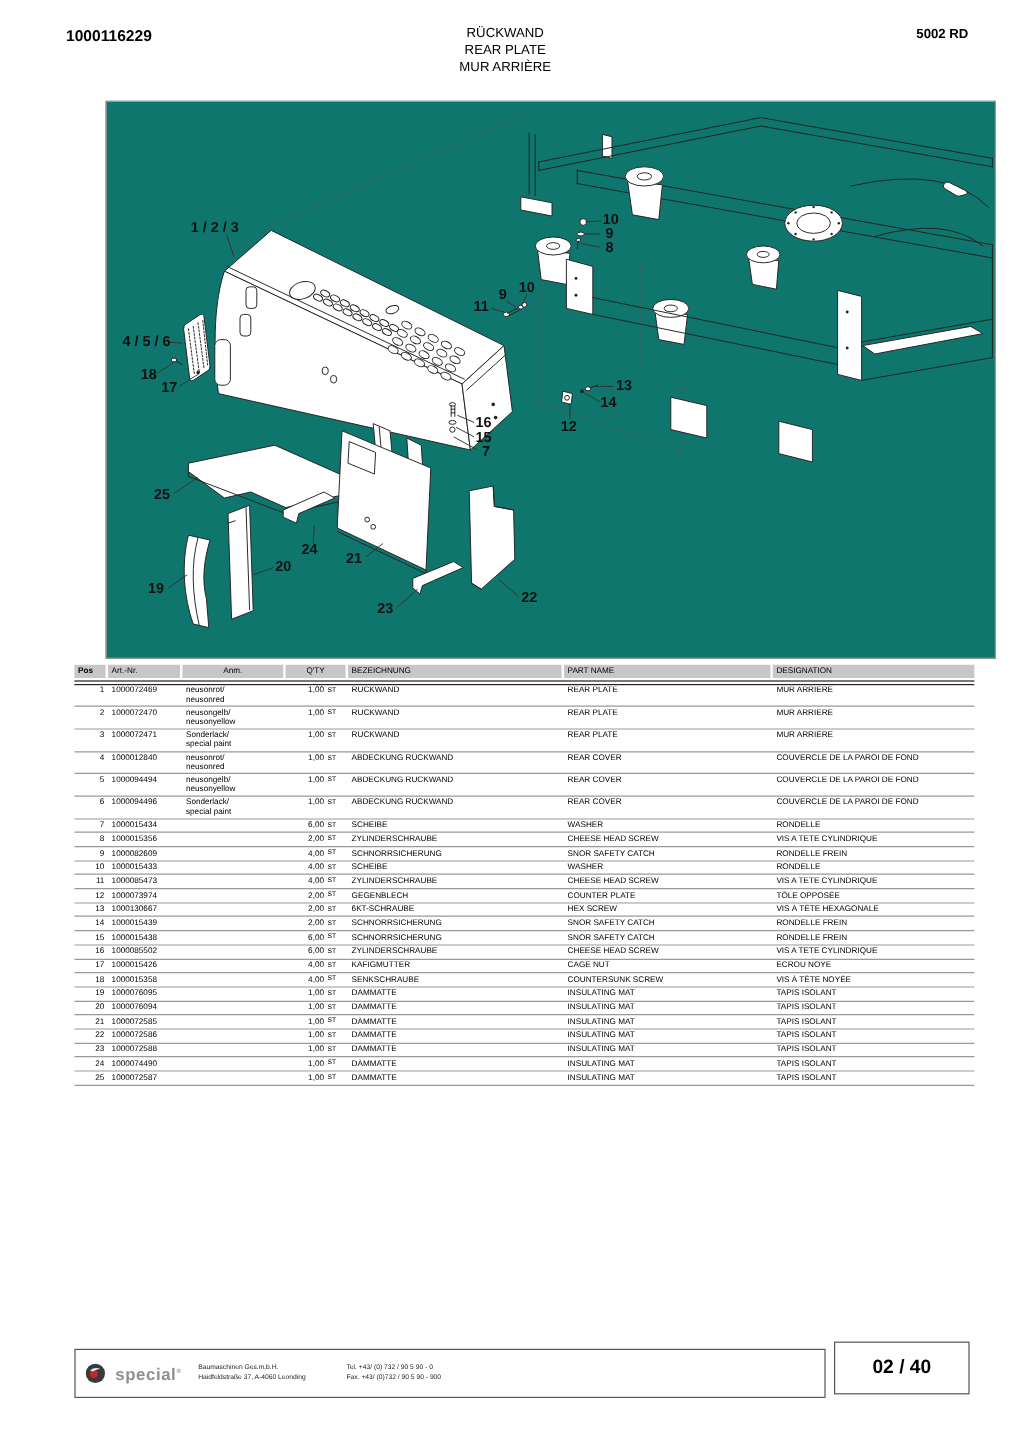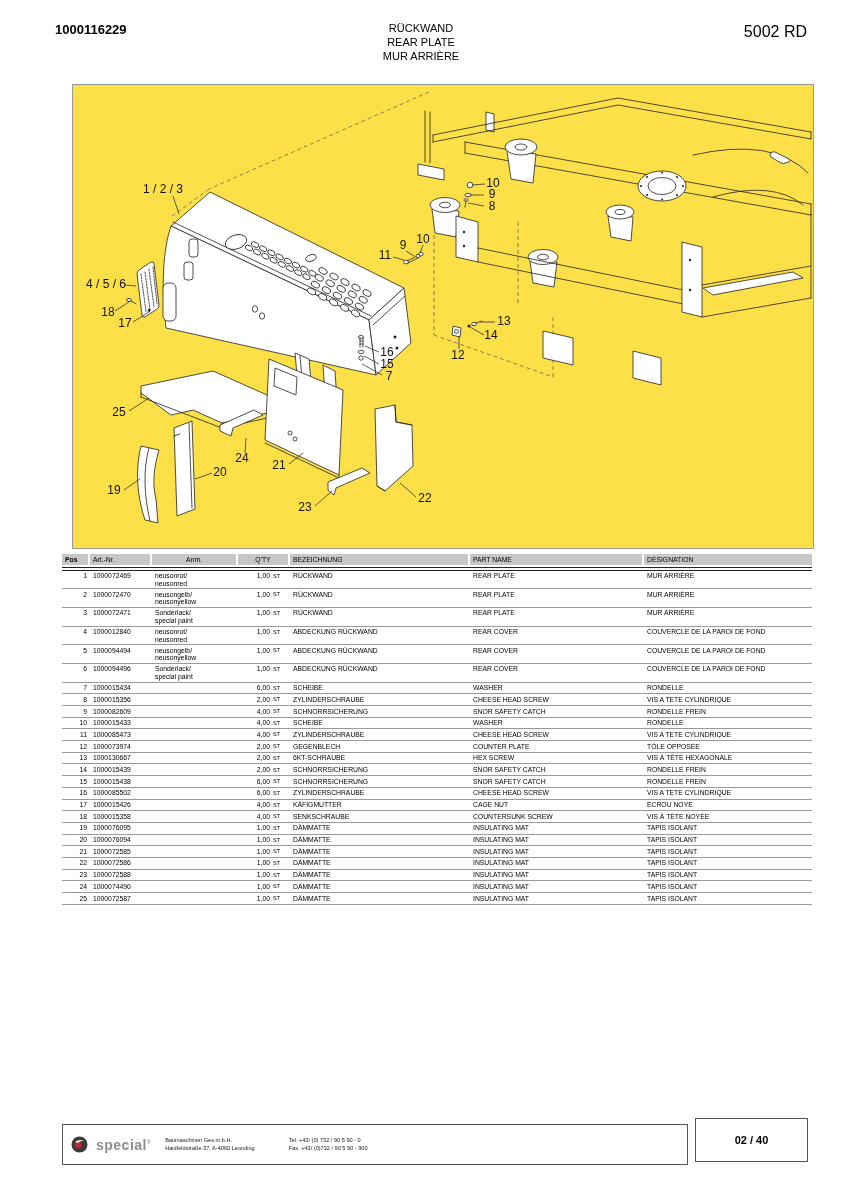--- a/index.html
+++ b/index.html
@@ -3,25 +3,25 @@
 <meta charset="utf-8">
 <style>
   html,body{margin:0;padding:0;background:#fff;}
   .page{position:relative;width:842px;height:1191px;background:#fff;
         font-family:"Liberation Sans",sans-serif;color:#000;overflow:hidden;}
 
   
   .doc-number{position:absolute;left:55px;top:22px;font-size:13px;font-weight:bold;}
   .title-block{position:absolute;left:0;right:0;top:21px;text-align:center;
                font-size:11px;line-height:14px;}
-  .plate-code{position:absolute;right:35px;top:23px;font-size:16px;font-weight:normal;}
+  .plate-code{position:absolute;right:35px;top:23px;font-size:11px;font-weight:bold;}
 
   
-  .diagram-box{position:absolute;left:72px;top:84px;width:740px;height:463px;
-               border:1px solid #999;background:#fde047;}
+  .diagram-box{position:absolute;left:88px;top:84px;width:740px;height:463px;
+               border:1px solid #999;background:#0f766e;font-weight:bold;}
   .diagram-box svg{display:block;}
   svg .ln{fill:none;stroke:#222;stroke-width:.8;stroke-linejoin:round;stroke-linecap:round;}
   svg .fw{fill:#fff;stroke:#222;stroke-width:.8;stroke-linejoin:round;}
   svg .dash{fill:none;stroke:#555;stroke-width:.7;stroke-dasharray:4 3;}
   svg .hw{fill:#fff;stroke:#222;stroke-width:.8;}
   svg .dk{fill:#222;stroke:none;}
   svg text{font-family:"Liberation Sans",sans-serif;font-size:12px;fill:#111;text-anchor:middle;}
   svg .lead{stroke:#333;stroke-width:.8;}
 
   
@@ -47,21 +47,21 @@
   .footer-left{position:absolute;left:62px;top:1124px;width:624px;height:39px;
                border:1px solid #555;display:flex;align-items:center;}
   .logo-wrap{margin-left:8px;width:17px;height:17px;}
   .brand{margin-left:8px;font-size:14px;font-weight:bold;color:#8f8f8f;letter-spacing:.5px;}
   .brand sup{font-size:5px;color:#9a9a9a;}
   .addr,.contact{font-size:5.6px;line-height:7.2px;color:#222;}
   .addr{margin-left:14px;}
   .contact{margin-left:34px;}
   .footer-page{position:absolute;left:695px;top:1118px;width:111px;height:42px;
                border:1px solid #555;display:flex;align-items:center;justify-content:center;
-               font-size:11px;font-weight:bold;}
+               font-size:16px;font-weight:bold;}
 </style>
 </head>
 <body>
 
 <div class="page">
 
   <div class="doc-number">1000116229</div>
   <div class="title-block">
     <div>RÜCKWAND</div>
     <div>REAR PLATE</div>

